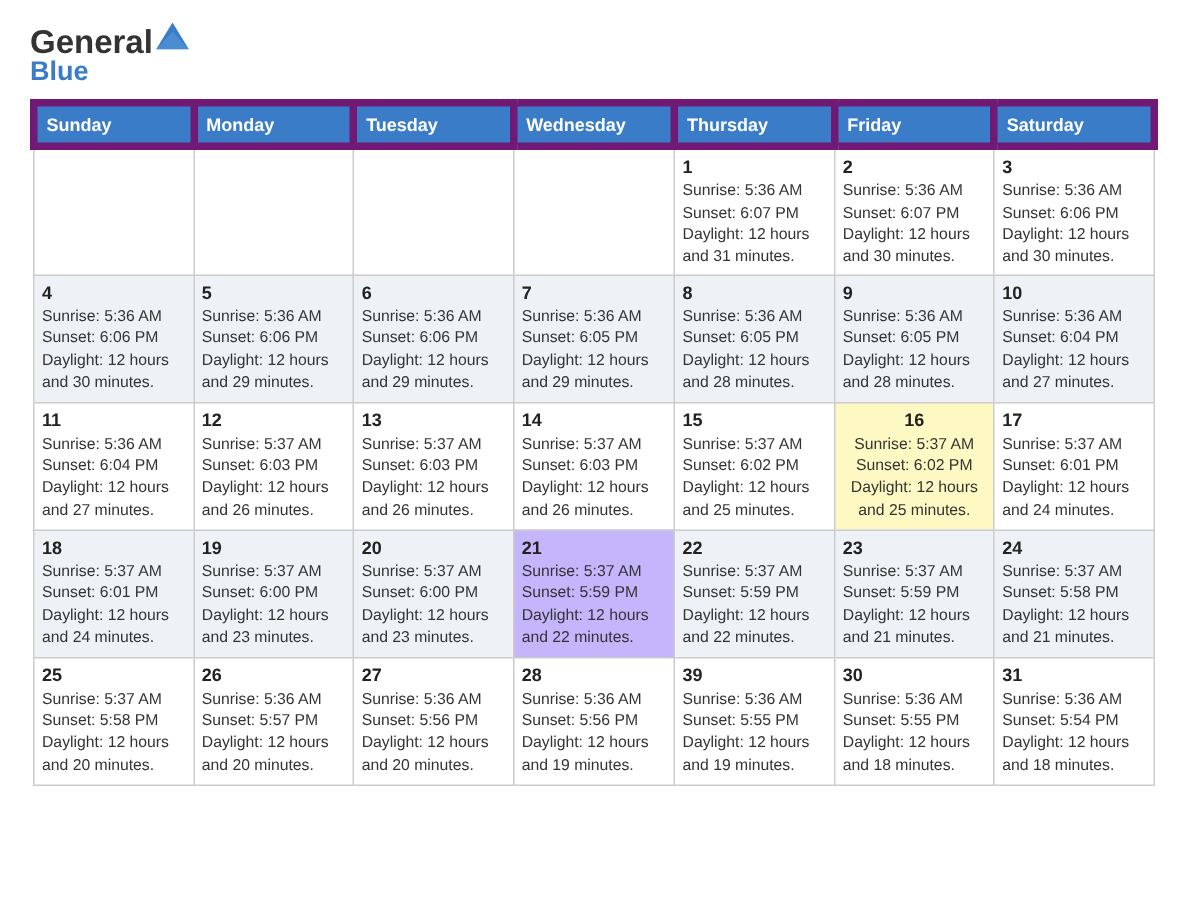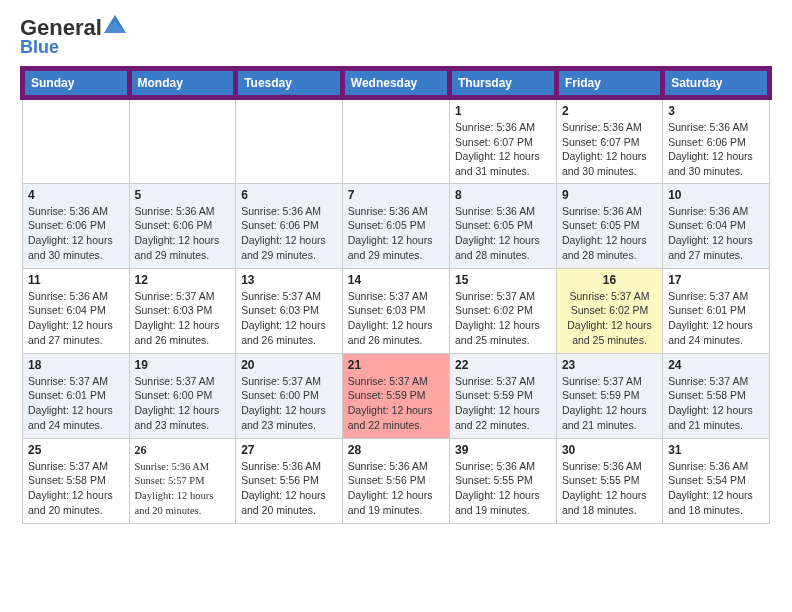--- a/index.html
+++ b/index.html
@@ -250,21 +250,21 @@
 Daylight: 12 hours
 and 23 minutes.</div>
         </td>
         <td style="background: rgb(238, 242, 247);">
           <span class="day-number">20</span>
           <div class="day-info" style="white-space: pre-line;">Sunrise: 5:37 AM
 Sunset: 6:00 PM
 Daylight: 12 hours
 and 23 minutes.</div>
         </td>
-        <td style="background: #fca5a5;">
+        <td style="background: #c4b5fd;">
           <span class="day-number">21</span>
           <div class="day-info" style="white-space: pre-line;">Sunrise: 5:37 AM
 Sunset: 5:59 PM
 Daylight: 12 hours
 and 22 minutes.</div>
         </td>
         <td style="background: rgb(238, 242, 247);">
           <span class="day-number">22</span>
           <div class="day-info" style="white-space: pre-line;">Sunrise: 5:37 AM
 Sunset: 5:59 PM
@@ -287,21 +287,21 @@
         </td>
       </tr>
       <tr class="row-odd">
         <td style="background: rgb(255, 255, 255);">
           <span class="day-number">25</span>
           <div class="day-info" style="white-space: pre-line;">Sunrise: 5:37 AM
 Sunset: 5:58 PM
 Daylight: 12 hours
 and 20 minutes.</div>
         </td>
-        <td style="background: rgb(255, 255, 255); font-family: Liberation Serif, serif;">
+        <td style="background: rgb(255, 255, 255);">
           <span class="day-number">26</span>
           <div class="day-info" style="white-space: pre-line;">Sunrise: 5:36 AM
 Sunset: 5:57 PM
 Daylight: 12 hours
 and 20 minutes.</div>
         </td>
         <td style="background: rgb(255, 255, 255);">
           <span class="day-number">27</span>
           <div class="day-info" style="white-space: pre-line;">Sunrise: 5:36 AM
 Sunset: 5:56 PM

